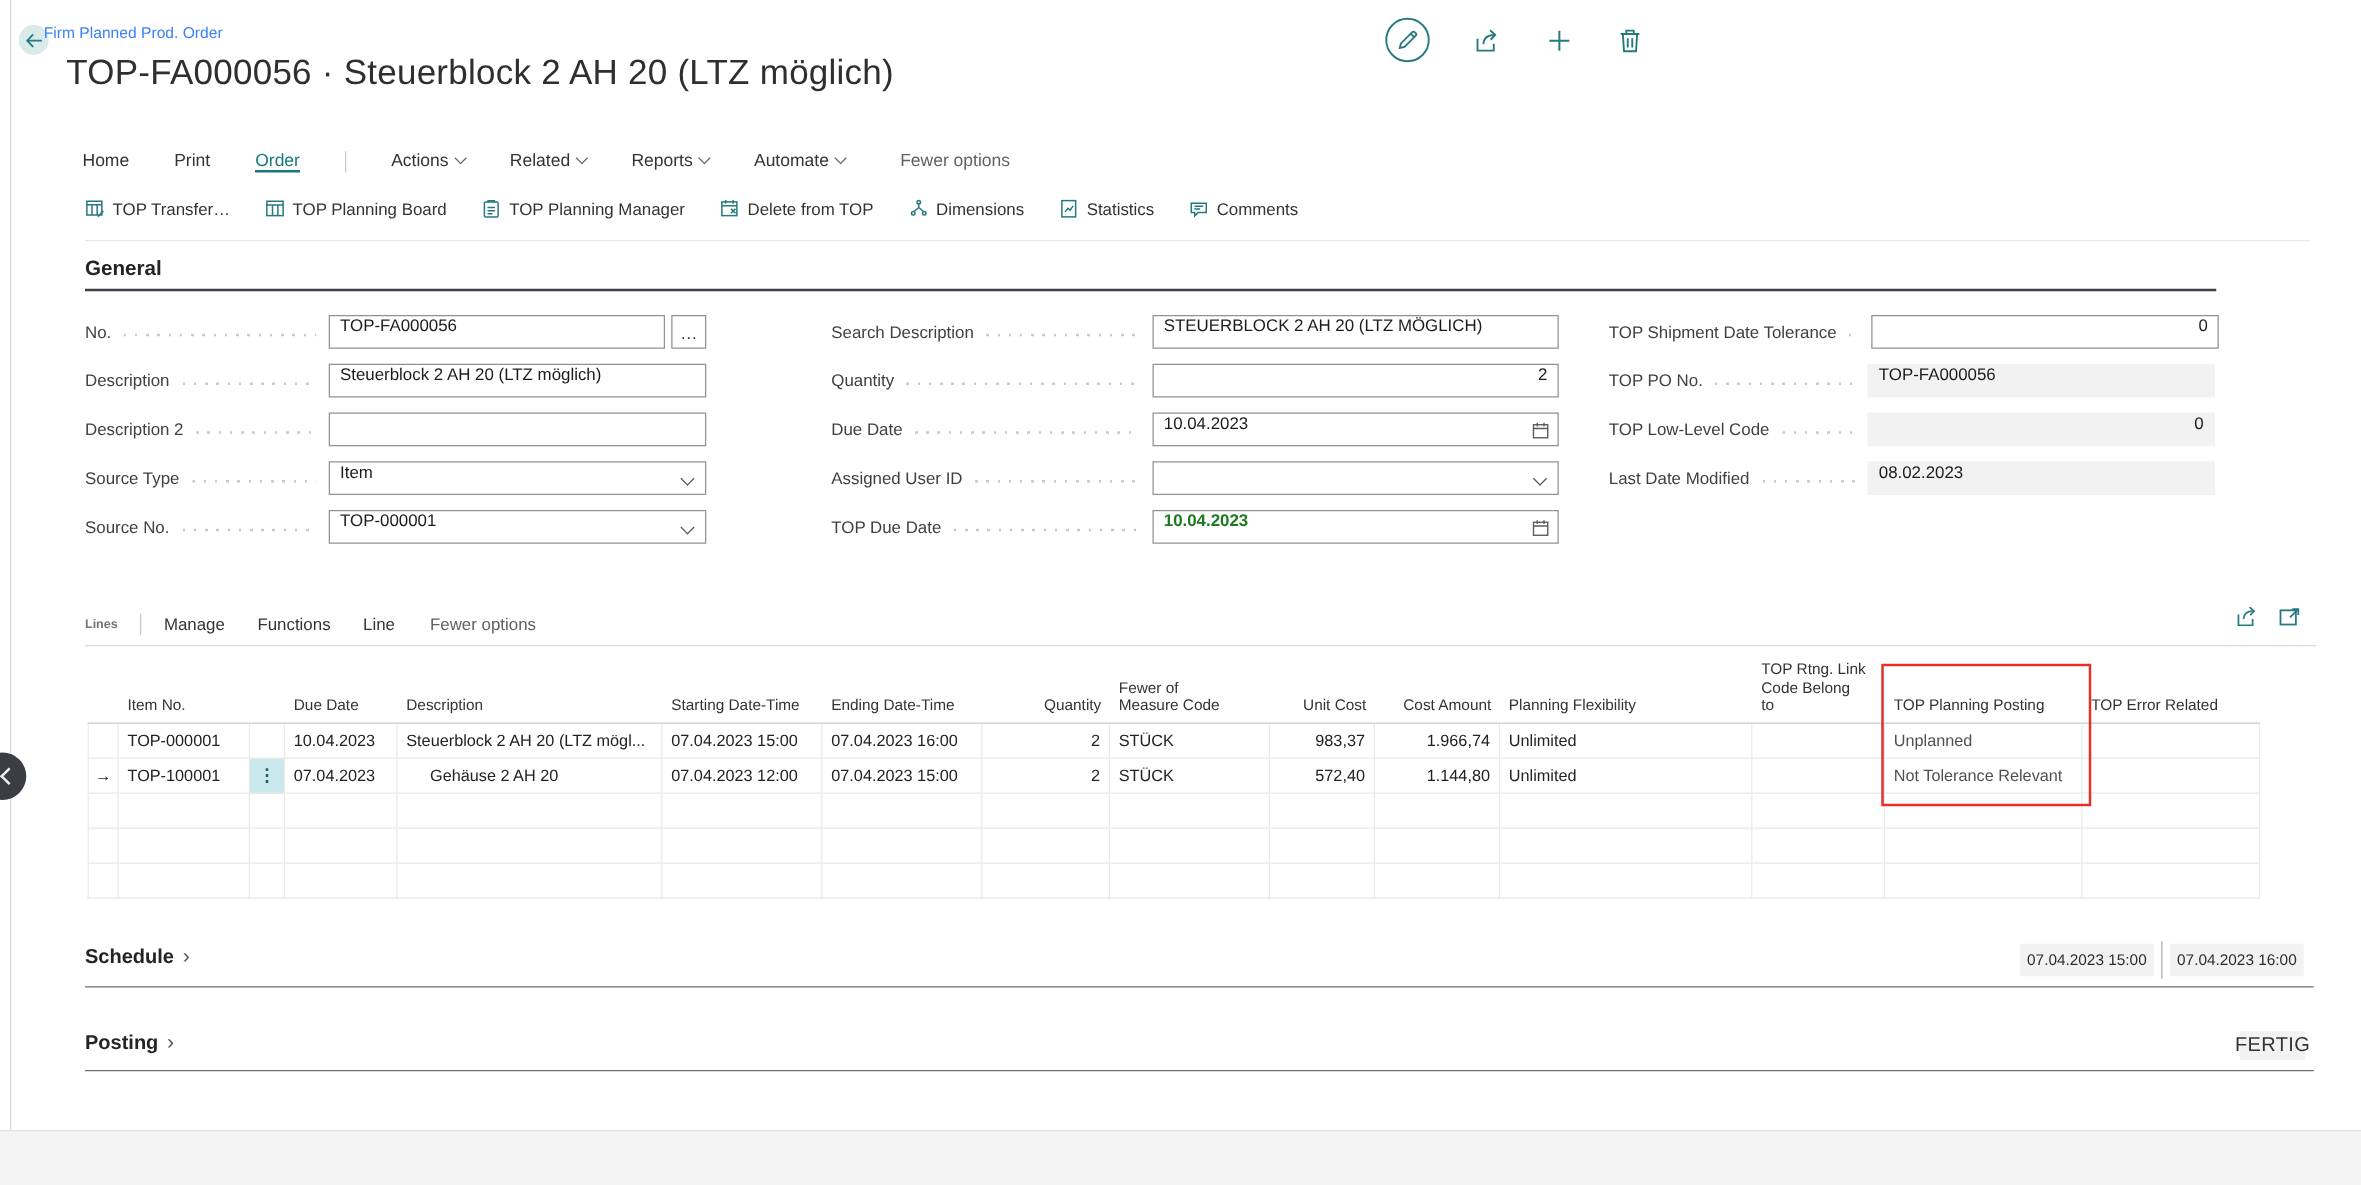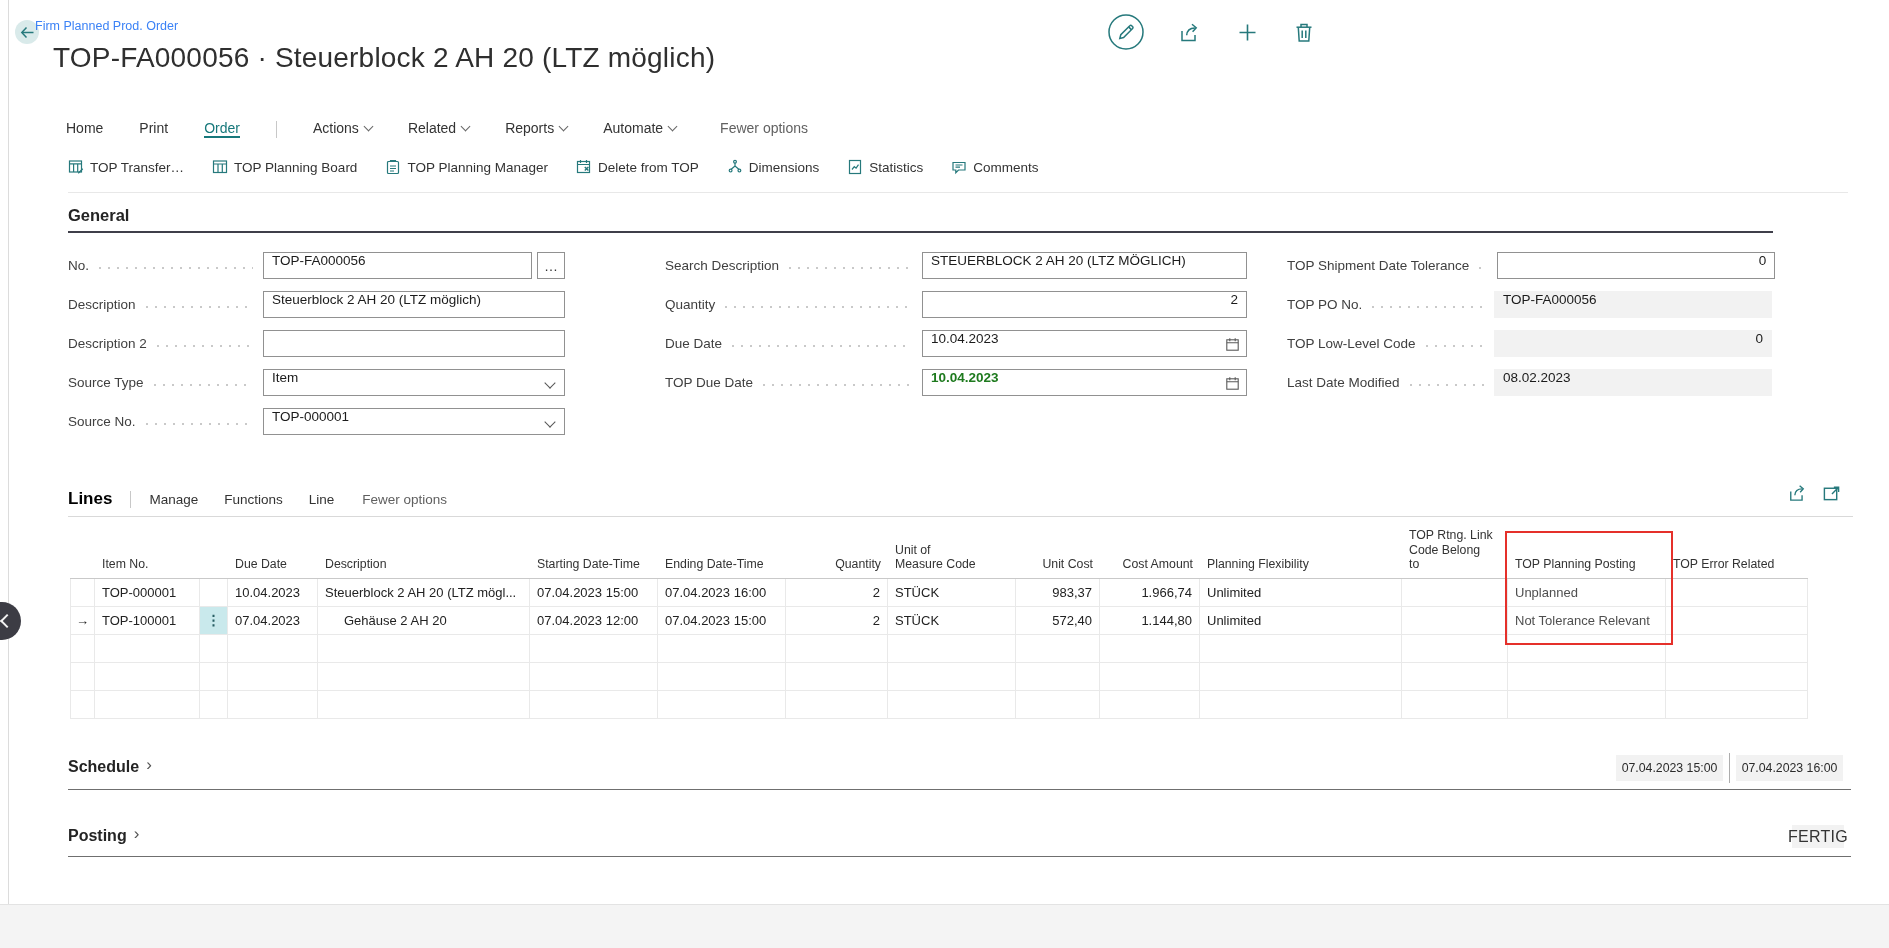--- a/index.html
+++ b/index.html
@@ -27,21 +27,21 @@
   .mi.muted{color:#616161;margin-left:8px;}
   .mcaret{width:6px;height:6px;border-right:1.3px solid #666;border-bottom:1.3px solid #666;transform:rotate(45deg);margin-top:-4px;}
   .mdivider{width:1px;height:17px;background:#c8c8c8;}
 
   
   .toolbar{position:absolute;left:68px;top:152px;height:30px;display:flex;align-items:center;gap:28px;font-size:13.5px;color:#333;}
   .tb{display:flex;align-items:center;gap:6px;cursor:pointer;white-space:nowrap;}
   .rule-light{position:absolute;left:68px;width:1780px;height:1px;background:#e8e8e8;}
 
   
-  .section-h{position:absolute;margin:0;font-size:16.5px;font-weight:700;color:#242424;cursor:pointer;display:flex;align-items:flex-end;gap:7px;}
+  .section-h{position:absolute;margin:0;font-size:16.5px;font-weight:700;color:#242424;cursor:pointer;display:flex;align-items:center;gap:7px;}
   .section-rule{position:absolute;height:2px;background:#3f3f4a;}
   .chev-right{font-weight:400;color:#555;font-size:17px;position:relative;top:-1px;}
 
   
   .fcol{position:absolute;}
   .field{display:flex;align-items:center;height:27px;margin-bottom:12px;font-size:13.5px;}
   .flabel{color:#404040;white-space:nowrap;flex:none;}
   .leader{flex:1;min-width:8px;height:2px;margin:4px 10px 0 10px;
        background:repeating-linear-gradient(to right,#c9c9c9 0 2px,transparent 2px 9px);align-self:center;}
   .ctrlwrap{flex:none;display:flex;align-items:center;}
@@ -52,21 +52,21 @@
   .ctrl.has-icon{padding-right:26px;}
   .val{white-space:nowrap;overflow:hidden;}
   .val.green{color:#1e7a1e;font-weight:700;}
   .sel-chev{position:absolute;right:10px;top:9px;width:7px;height:7px;border-right:1.4px solid #565656;border-bottom:1.4px solid #565656;transform:rotate(45deg);}
   .cal-ic{position:absolute;right:6px;top:6px;}
   .assist-btn{flex:none;width:28px;height:27px;box-sizing:border-box;border:1px solid #919191;background:#fff;margin-left:5px;
        display:flex;align-items:center;justify-content:center;font-size:14px;color:#333;cursor:pointer;}
 
   
   .lines-bar{position:absolute;left:68px;top:486px;height:26px;display:flex;align-items:center;font-size:13.5px;color:#333;}
-  .lines-title{font-size:17px;font-weight:700;color:#000000;}
+  .lines-title{font-size:10px;font-weight:700;color:#737373;}
   .lines-bar .mdivider{margin:0 18px;}
   .lines-mi{margin-right:26px;cursor:pointer;}
   .lines-mi.muted{color:#5f5f5f;margin-left:2px;}
   .lines-icons{position:absolute;left:1788px;top:483px;display:flex;gap:14px;align-items:center;}
 
   
   .grid{position:absolute;left:70px;top:528px;display:grid;
         grid-template-columns:25px 105px 28px 90px 212px 128px 128px 102px 128px 84px 100px 202px 106px 158px 142px;}
   .trow{display:contents;}
   .th{display:flex;align-items:flex-end;padding:0 7px 6px 7px;font-size:12.3px;color:#333;line-height:1.18;
@@ -295,20 +295,28 @@
     <span class="leader"></span>
     <span class="ctrl has-icon" style="width:325px">
       <span class="val">10.04.2023</span>
       <svg class="cal-ic" width="15" height="15" viewBox="0 0 15 15" fill="none" stroke="#5a5a5a" stroke-width="1.1">
         <rect x="1.8" y="2.8" width="11.4" height="10.4"></rect>
           <path d="M1.8 5.8h11.4M4.8 1.2v3M10.2 1.2v3"></path>
       </svg>
     </span>
   </div>
   <div class="field">
+    <span class="flabel">Assigned User ID</span>
+    <span class="leader"></span>
+    <span class="ctrl has-icon" style="width:325px">
+      <span class="val"></span>
+      <span class="sel-chev"></span>
+    </span>
+  </div>
+  <div class="field">
     <span class="flabel">TOP Due Date</span>
     <span class="leader"></span>
     <span class="ctrl has-icon" style="width:325px">
       <span class="val green">10.04.2023</span>
       <svg class="cal-ic" width="15" height="15" viewBox="0 0 15 15" fill="none" stroke="#5a5a5a" stroke-width="1.1">
         <rect x="1.8" y="2.8" width="11.4" height="10.4"></rect>
           <path d="M1.8 5.8h11.4M4.8 1.2v3M10.2 1.2v3"></path>
       </svg>
     </span>
   </div>
@@ -373,21 +381,21 @@
 <div class="grid">
   <div class="trow">
     <div class="th"></div>
     <div class="th">Item No.</div>
     <div class="th"></div>
     <div class="th">Due Date</div>
     <div class="th">Description</div>
     <div class="th">Starting Date-Time</div>
     <div class="th">Ending Date-Time</div>
     <div class="th r">Quantity</div>
-    <div class="th">Unit of
+    <div class="th">Fewer of
 Measure Code</div>
     <div class="th r">Unit Cost</div>
     <div class="th r">Cost Amount</div>
     <div class="th">Planning Flexibility</div>
     <div class="th">TOP Rtng. Link
 Code Belong
 to</div>
     <div class="th">TOP Planning Posting</div>
     <div class="th">TOP Error Related</div>
   </div>

